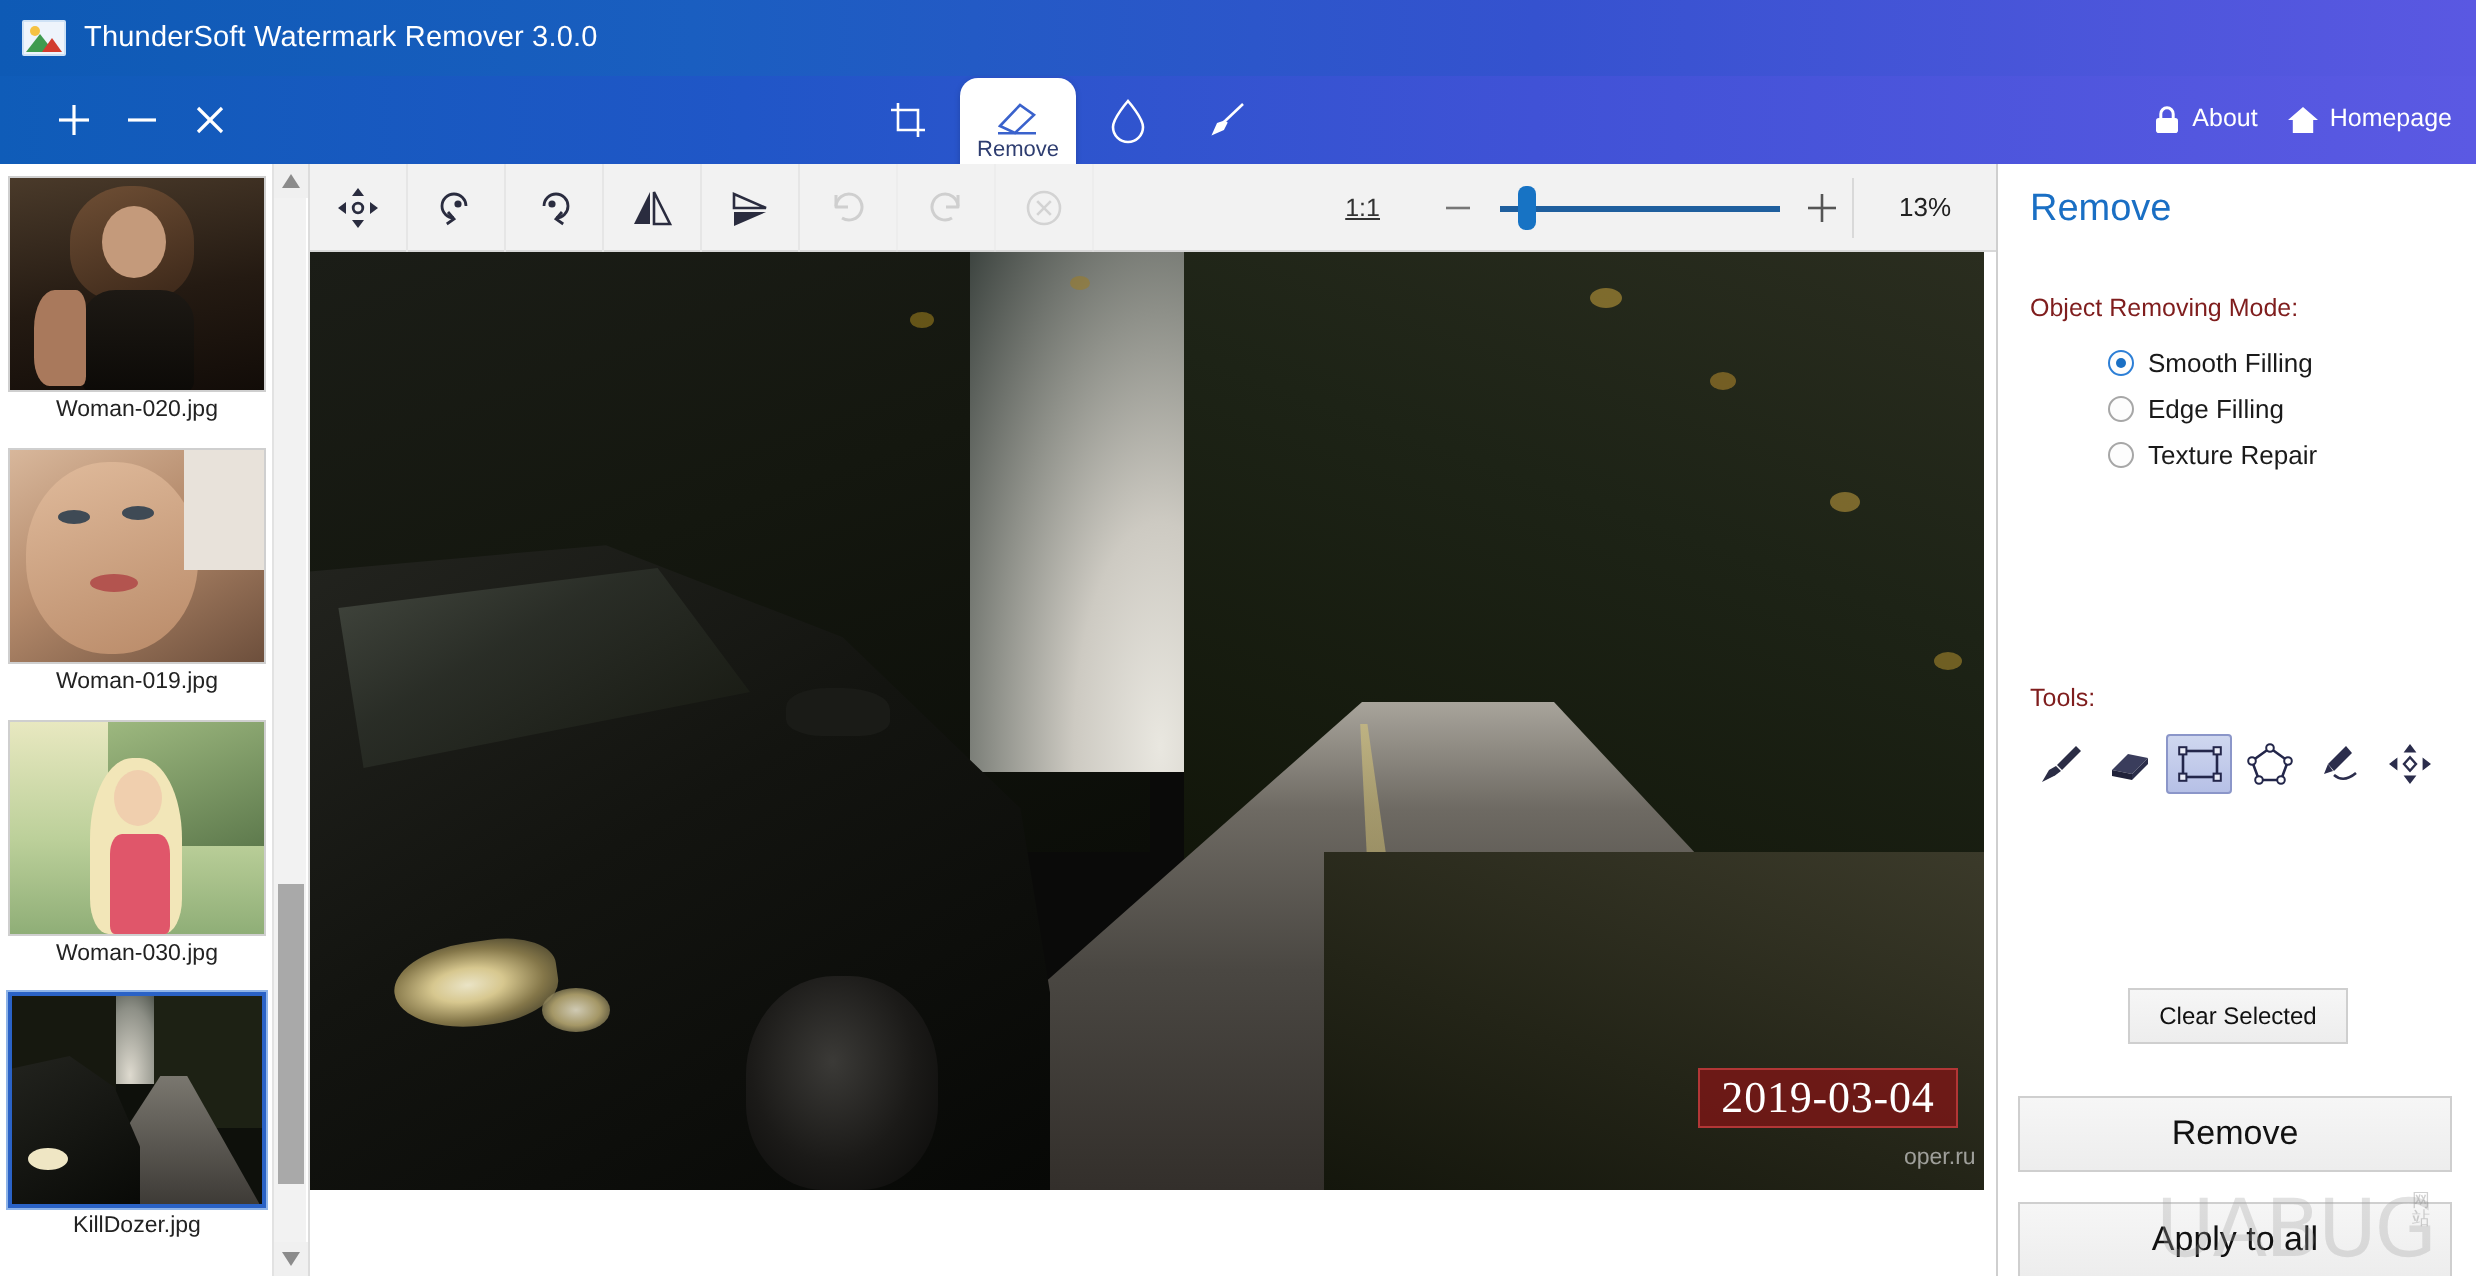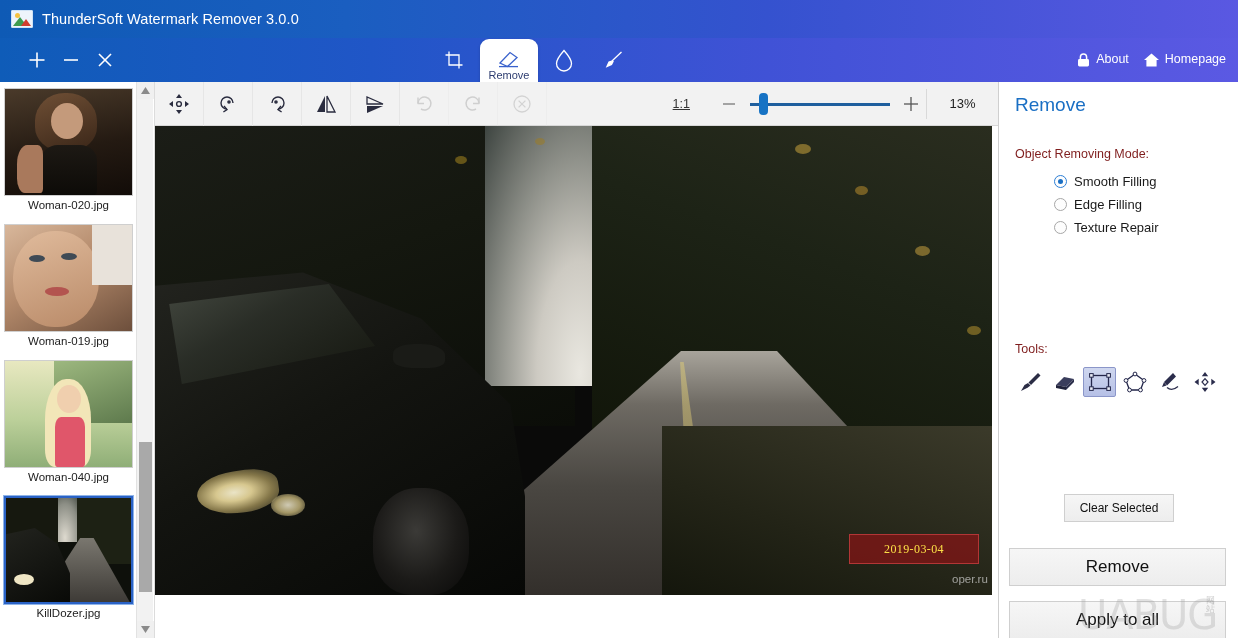--- a/index.html
+++ b/index.html
@@ -143,21 +143,21 @@
     border-radius: 50%; opacity: .8; }
   .wheel { position: absolute; left: 218px; top: 362px; width: 96px; height: 107px;
     background: radial-gradient(ellipse at 45% 40%, #3b3a37 0%, #1b1a18 55%, #090908 100%);
     border-radius: 46% 46% 40% 40%; }
   .mirror { position: absolute; left: 238px; top: 218px; width: 52px; height: 24px;
     background: #1a1b17; border-radius: 40% 45% 30% 35%; }
 
   .wm-box { position: absolute; left: 694px; top: 408px; width: 130px; height: 30px;
     background: rgba(128,22,22,.78); border: 1px solid rgba(190,60,60,.85);
     display: flex; align-items: center; justify-content: center; }
-  .wm-box span { color: #fde047; font-size: 12px; font-family: "Liberation Serif", serif;
+  .wm-box span { color: #ffffff; font-size: 22px; font-family: "Liberation Serif", serif;
     letter-spacing: .4px; }
   .wm-site { position: absolute; left: 797px; top: 447px; font-size: 11.5px;
     color: rgba(225,225,225,.65); }
 
   
   .rpanel { position: absolute; left: 998px; top: 82px; width: 240px; height: 556px;
     background: #ffffff; border-left: 1px solid #cfcfcf; }
   .rp-title { position: absolute; left: 16px; top: 12px; font-size: 19px;
     color: #1a6fc4; }
   .rp-sec { position: absolute; left: 16px; font-size: 12.5px; color: #7f1d1d; }
@@ -294,21 +294,21 @@
         <div class="thumb-cap">Woman-019.jpg</div>
       </div>
 
       <div class="thumb-item">
         <div class="frame" style="background:linear-gradient(180deg,#e8e8c0,#bcd09a 55%,#8fae77);">
           <div style="position:absolute;right:0;top:0;width:78px;height:62px;background:linear-gradient(160deg,#9db87f,#5e7a4d);"></div>
           <div style="position:absolute;left:40px;top:18px;width:46px;height:88px;background:#f2e6b8;border-radius:46% 46% 20% 20%;"></div>
           <div style="position:absolute;left:52px;top:24px;width:24px;height:28px;border-radius:50%;background:#f0cfae;"></div>
           <div style="position:absolute;left:50px;top:56px;width:30px;height:50px;background:#e0566a;border-radius:20% 20% 8% 8%;"></div>
         </div>
-        <div class="thumb-cap">Woman-040.jpg</div>
+        <div class="thumb-cap">Woman-030.jpg</div>
       </div>
 
       <div class="thumb-item selected">
         <div class="frame" style="background:#0e100b;">
           <div style="position:absolute;left:42px;top:0;width:34px;height:44px;background:radial-gradient(ellipse at 50% 90%,#dedacf,#8d8f86 60%,#333a33);"></div>
           <div style="position:absolute;left:0;top:0;width:52px;height:60px;background:#16180f;"></div>
           <div style="position:absolute;right:0;top:0;width:54px;height:66px;background:#1d2114;"></div>
           <div style="position:absolute;left:30px;top:40px;width:96px;height:68px;background:linear-gradient(180deg,#7a776f,#3a3733);clip-path:polygon(46% 0,60% 0,100% 100%,0 100%);"></div>
           <div style="position:absolute;left:0;top:30px;width:64px;height:78px;background:linear-gradient(150deg,#22231e,#080906);clip-path:polygon(0 8%,45% 0,80% 20%,100% 58%,100% 100%,0 100%);"></div>
           <div style="position:absolute;left:8px;top:76px;width:20px;height:11px;border-radius:50%;background:#efe6c4;"></div>

